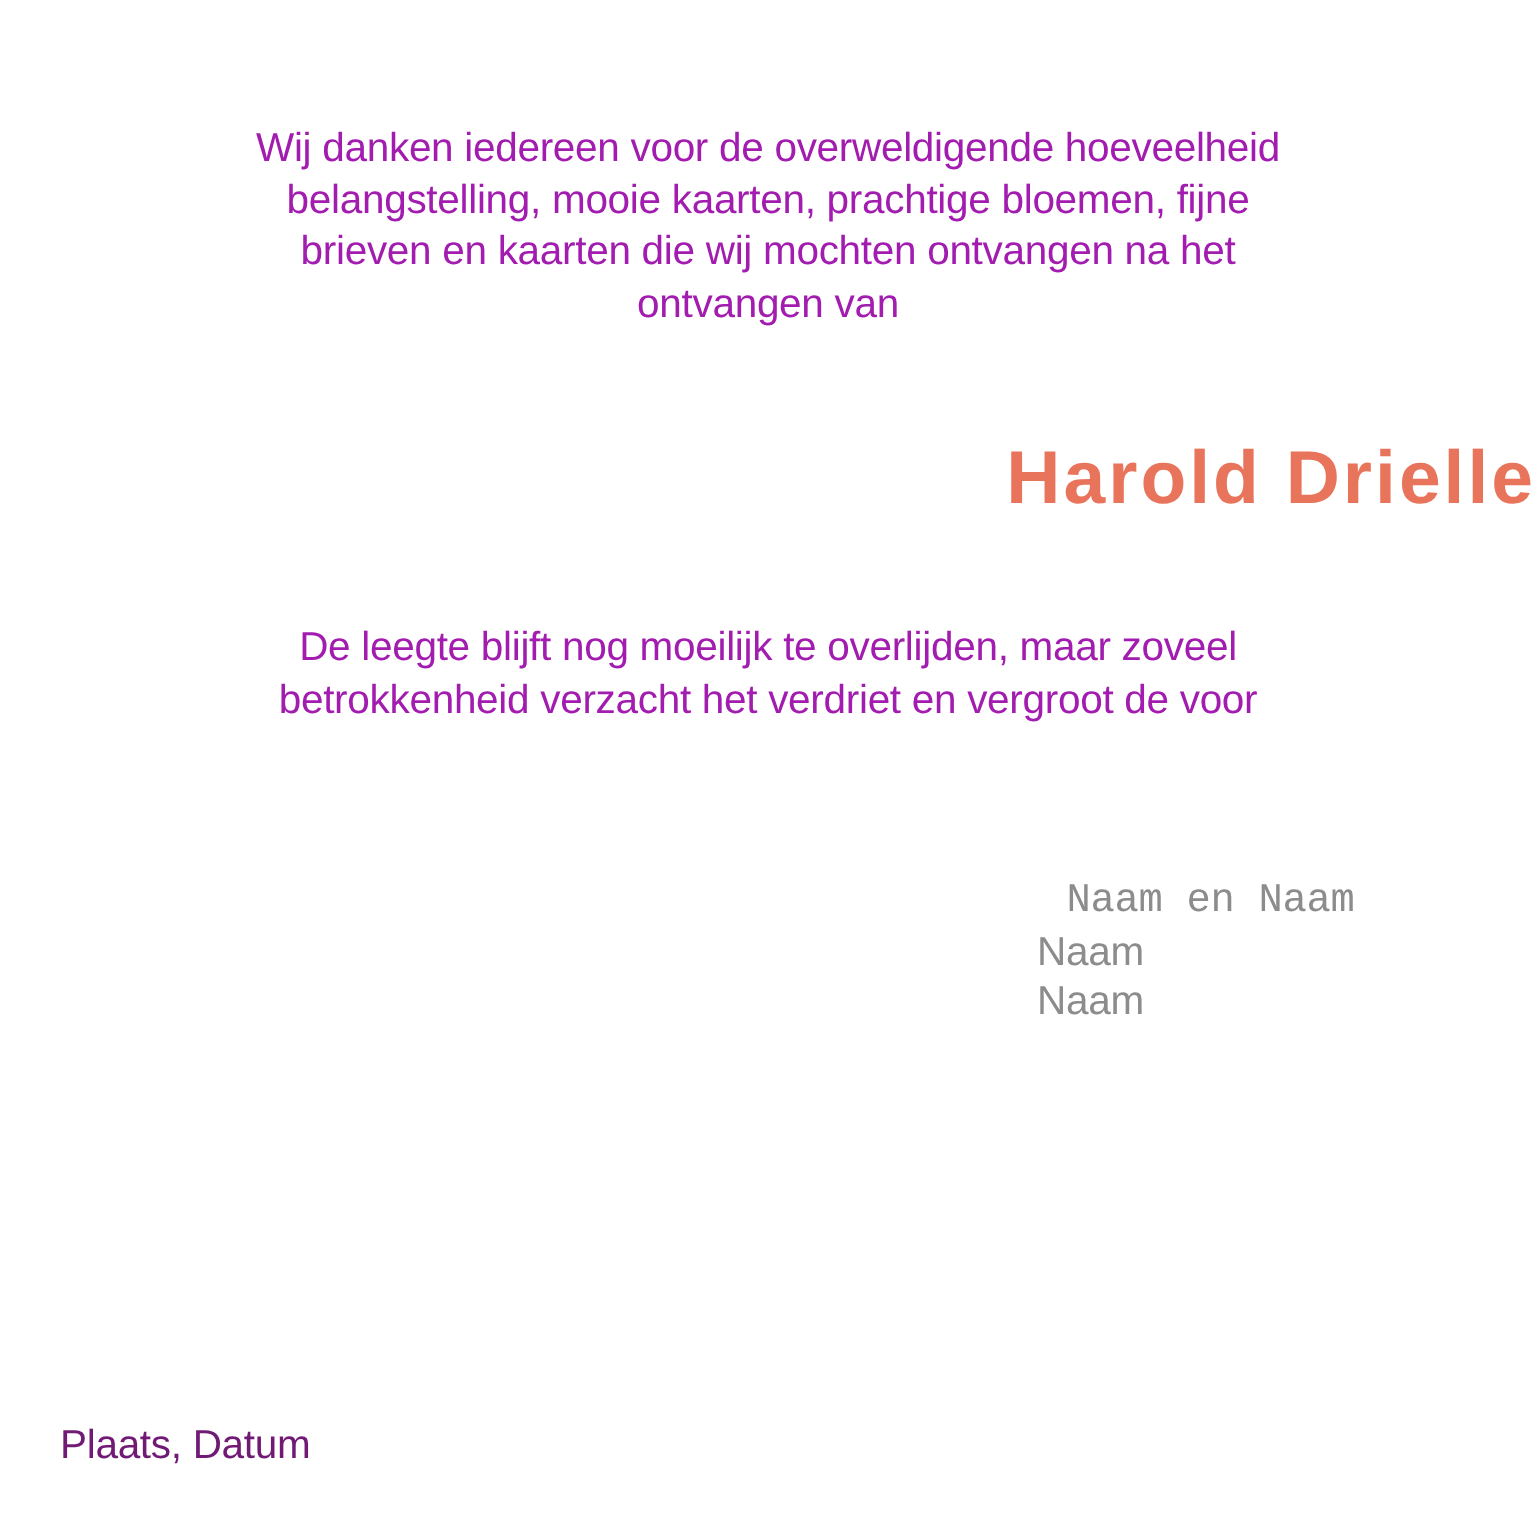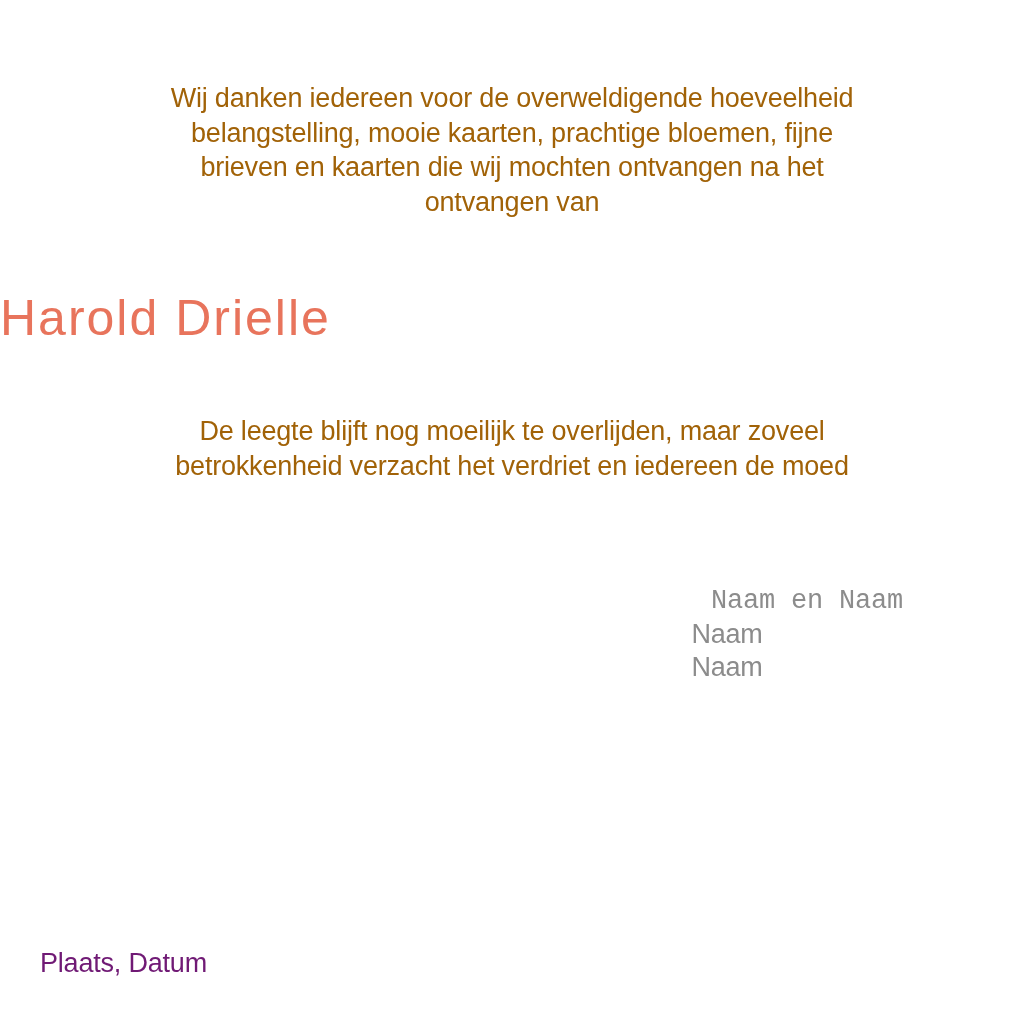--- a/index.html
+++ b/index.html
@@ -13,38 +13,38 @@
     height: 1024px;
     background: #ffffff;
     overflow: hidden;
     font-family: "Liberation Sans", sans-serif;
   }
   .para {
     position: absolute;
     left: 0;
     right: 0;
     text-align: center;
-    color: #a16207;
+    color: #a21caf;
     font-size: 27px;
     line-height: 34.5px;
     letter-spacing: -0.2px;
   }
   .para1 { top: 81px; }
   .para2 { top: 414px; }
   .deceased-name {
     position: absolute;
     top: 293px;
     left: 0;
     right: 0;
-    text-align: left;
+    text-align: right;
     color: #e8745c;
     font-size: 50px;
     line-height: 50px;
     letter-spacing: 2px;
-    font-weight: 400;
+    font-weight: 700;
   }
   .sig-line {
     position: absolute;
     transform: translateX(-50%);
     color: #8c8c8c;
     font-size: 27px;
     line-height: 33px;
     letter-spacing: -0.2px;
     white-space: nowrap;
   }
@@ -70,21 +70,21 @@
     <div class="line">Wij danken iedereen voor de overweldigende hoeveelheid</div>
     <div class="line">belangstelling, mooie kaarten, prachtige bloemen, fijne</div>
     <div class="line">brieven en kaarten die wij mochten ontvangen na het</div>
     <div class="line">ontvangen van</div>
   </div>
 
   <div class="deceased-name">Harold Drielle</div>
 
   <div class="para para2">
     <div class="line">De leegte blijft nog moeilijk te overlijden, maar zoveel</div>
-    <div class="line">betrokkenheid verzacht het verdriet en iedereen de moed</div>
+    <div class="line">betrokkenheid verzacht het verdriet en vergroot de voor</div>
   </div>
 
   <div>
     <div class="sig-line sig1">Naam en Naam</div>
     <div class="sig-line sig2">Naam</div>
     <div class="sig-line sig3">Naam</div>
   </div>
 
   <div class="place-date">Plaats, Datum</div>
 

